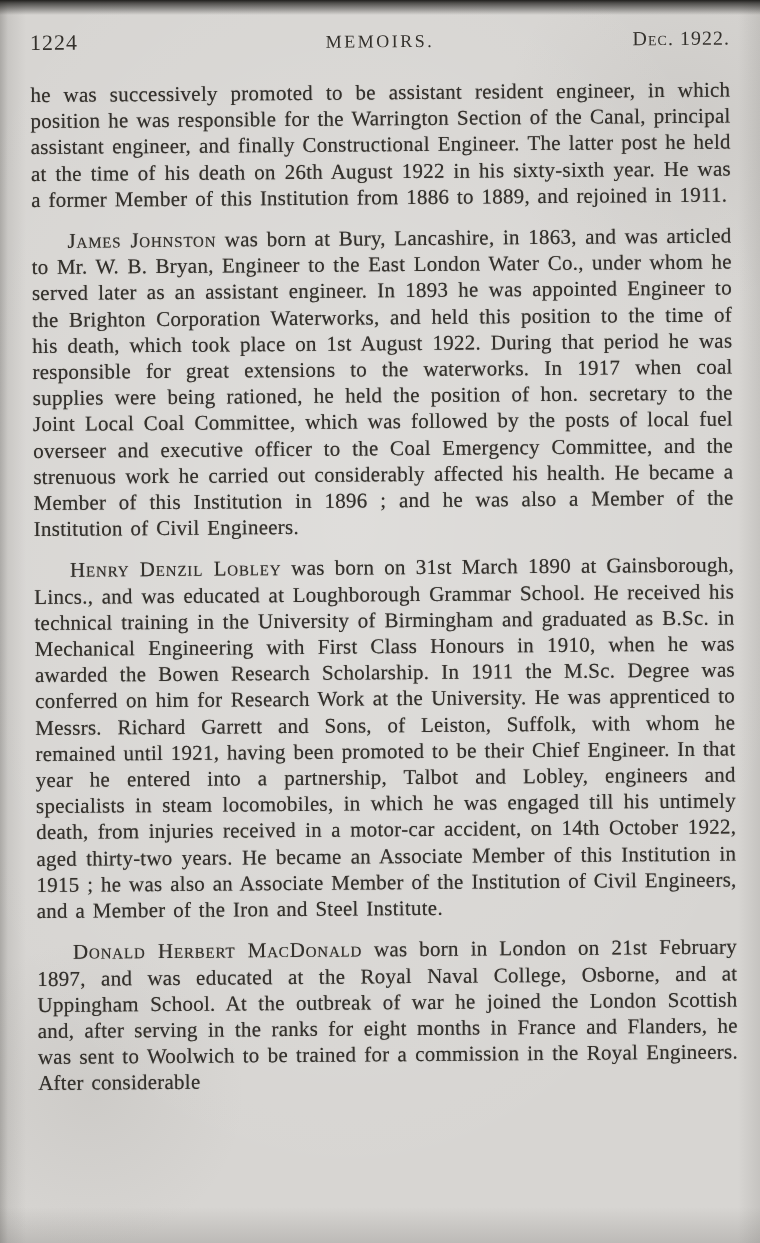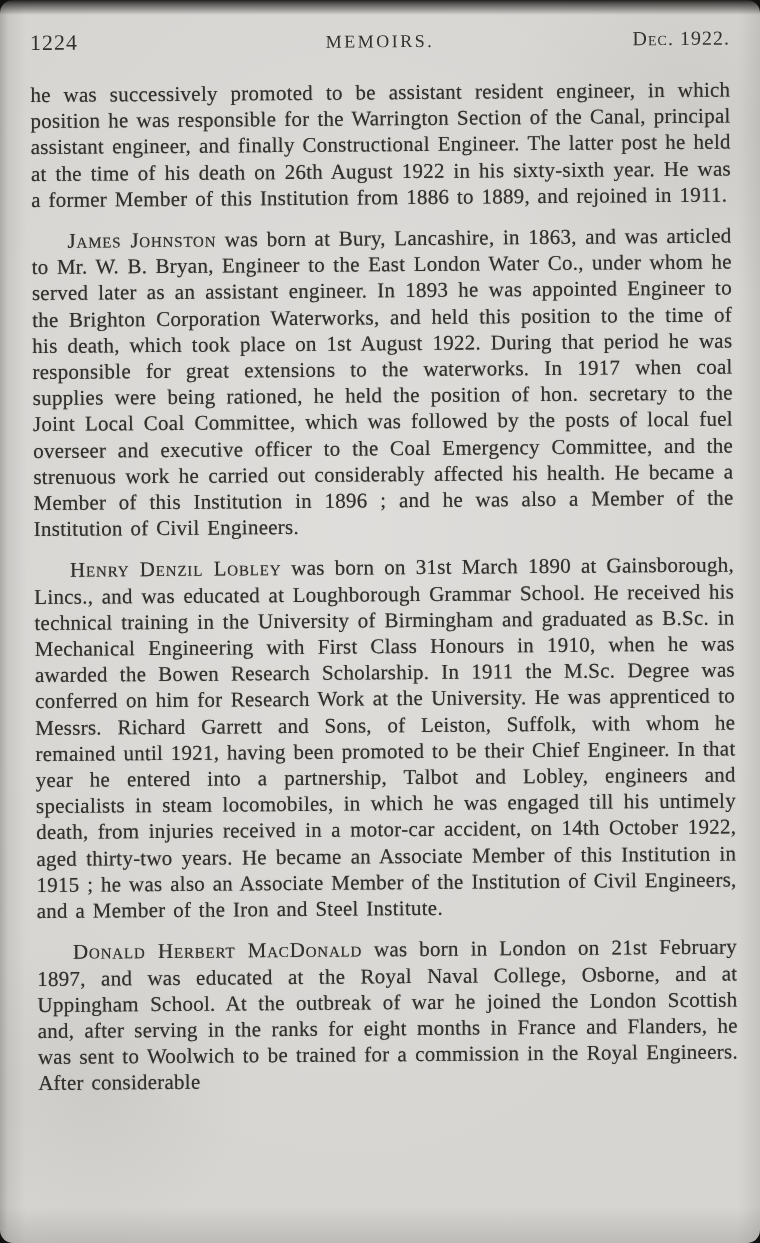--- a/index.html
+++ b/index.html
@@ -23,21 +23,20 @@
       
       linear-gradient(0deg, rgba(95,92,88,0.22) 0px, rgba(95,92,88,0) 36px),
       
       radial-gradient(ellipse 620px 900px at 46% 42%, rgba(255,255,255,0.20), rgba(255,255,255,0) 75%),
       
       radial-gradient(circle 220px at 12% 88%, rgba(120,117,112,0.10), rgba(120,117,112,0) 70%),
       radial-gradient(circle 260px at 90% 10%, rgba(120,117,112,0.10), rgba(120,117,112,0) 70%),
       #d7d5d2;
     font-family: "Liberation Serif", "DejaVu Serif", serif;
     color: #34312c;
-    border-radius: 13px;
   }
 
   .content {
     position: absolute;
     left: 34px;
     top: 30px;
     width: 700px;
     transform: rotate(-0.45deg);
     transform-origin: 0 50%;
   }

